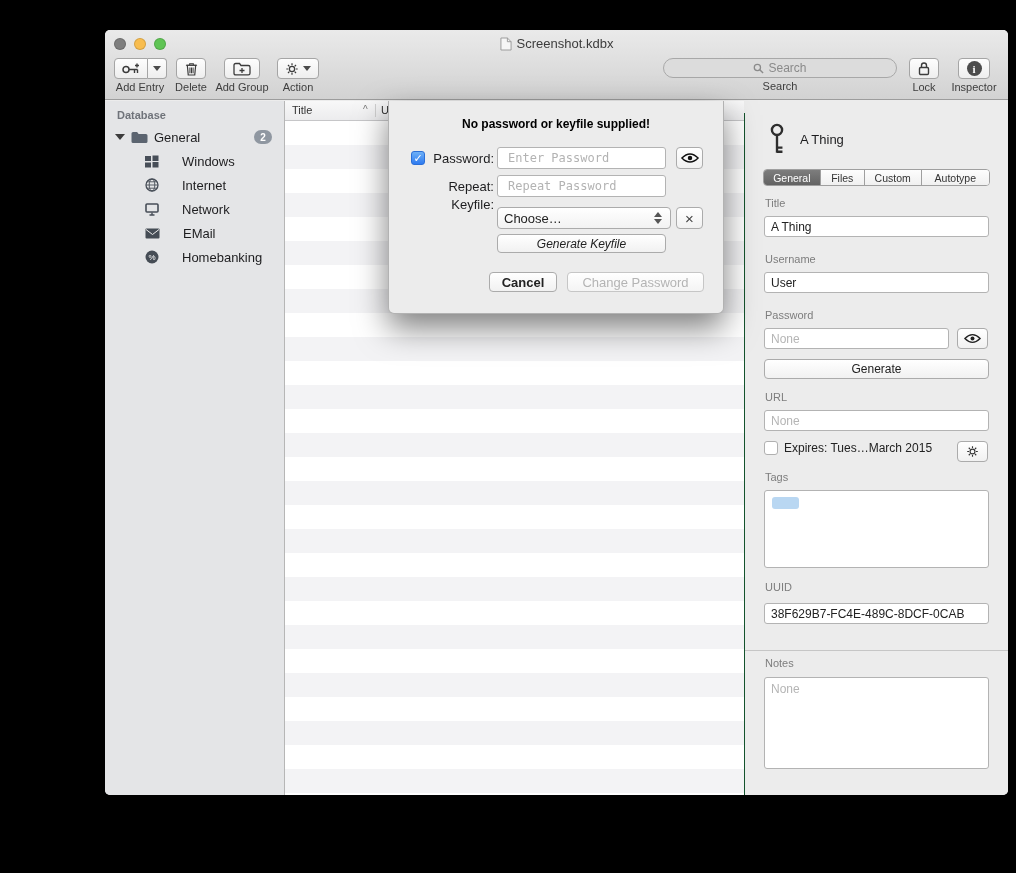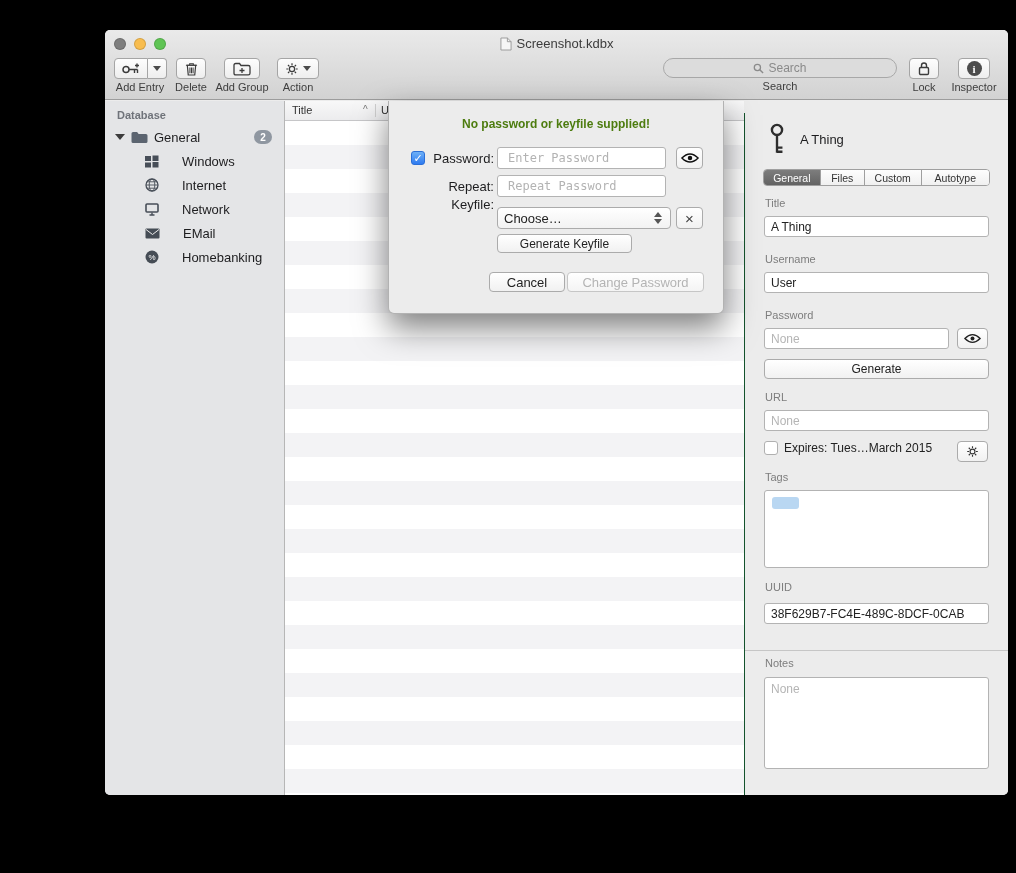--- a/index.html
+++ b/index.html
@@ -109,41 +109,41 @@
   .divider { position:absolute; left:0; right:0; top:537px; height:1px; background:#c6c6c6; }
   .notes-box { position:absolute; left:19px; top:564px; width:225px; height:92px; background:#fff;
                border:1px solid #b3b3b3; border-radius:3px; font-size:12px; color:#b5b5b5;
                padding:4px 6px; }
 
   
   .dialog { position:absolute; left:283px; top:71px; width:336px; height:213px; background:#ececec;
             border:1px solid #b2b2b2; border-top:none; border-radius:0 0 6px 6px;
             box-shadow:0 14px 32px rgba(0,0,0,.5); z-index:10; }
   .dlg-msg { position:absolute; top:16px; left:0; right:0; text-align:center; font-size:12px;
-             font-weight:600; color:#4d7c0f; }
+             font-weight:600; color:#000000; }
   .dlg-label { position:absolute; width:100px; text-align:right; font-size:13px; color:#1d1d1f; }
   .dlg-input { position:absolute; left:108px; width:169px; height:22px; background:#fff;
                border:1px solid #b3b3b3; border-radius:3px; padding:0 10px; font-size:12px;
                font-family:"DejaVu Sans Mono","Liberation Mono",monospace; color:#222; }
   .dlg-input::placeholder { color:#b3b3b3; }
   .dlg-sq { position:absolute; left:287px; width:27px; height:22px; }
   .dlg-check { position:absolute; left:22px; width:14px; height:14px; border-radius:3px;
                background:linear-gradient(#6db0f7,#2f7bf0); border:1px solid #2a6fd8;
                color:#fff; font-size:11px; line-height:13px; text-align:center; }
   .popup { position:absolute; left:108px; width:174px; height:22px; background:linear-gradient(#ffffff,#f2f2f2);
            border:1px solid #ababab; border-radius:4px; display:flex; align-items:center;
            font-size:13px; color:#222; padding:0 6px; }
   .stepper { margin-left:auto; display:flex; flex-direction:column; gap:2px; align-items:center; padding-right:2px; }
   .tri-up { width:0; height:0; border-left:4px solid transparent; border-right:4px solid transparent;
             border-bottom:5px solid #555; }
   .tri-down { width:0; height:0; border-left:4px solid transparent; border-right:4px solid transparent;
               border-top:5px solid #555; }
   .x-glyph { font-size:15px; color:#444; line-height:1; }
-  .dlg-genkey { position:absolute; left:108px; top:133px; width:135px; height:19px; font-size:12px; }
-  .dlg-cancel { position:absolute; left:100px; top:171px; width:76px; height:20px; font-size:13px; }
+  .dlg-genkey { position:absolute; left:108px; top:133px; width:169px; height:19px; font-size:12px;font-style:italic; }
+  .dlg-cancel { position:absolute; left:100px; top:171px; width:68px; height:20px; font-size:13px;font-weight:bold; }
   .dlg-change { position:absolute; left:178px; top:171px; width:137px; height:20px; font-size:13px;
                 color:#b4b4b4; background:linear-gradient(#ffffff,#f4f4f4); border-color:#c6c6c6; }
 </style>
 </head>
 <body>
 
 <div class="window">
 
   <div class="chrome">
     <div class="titlebar">

